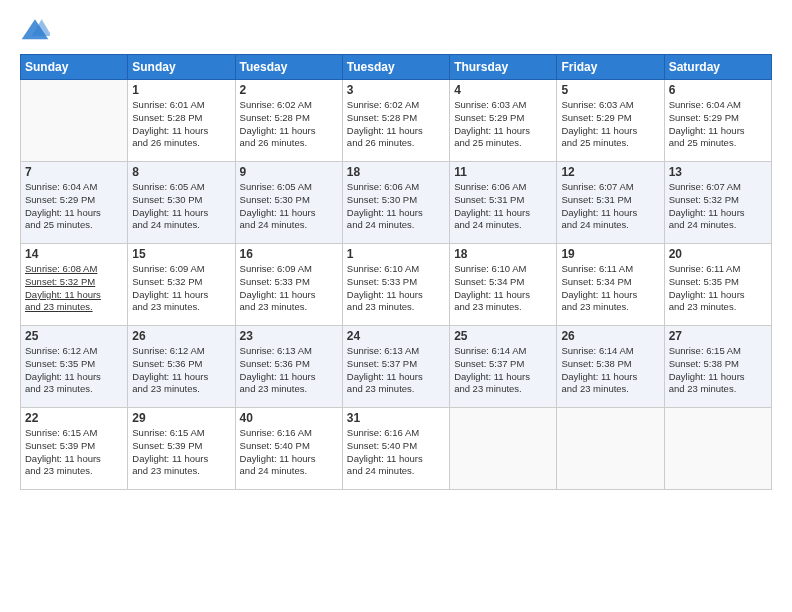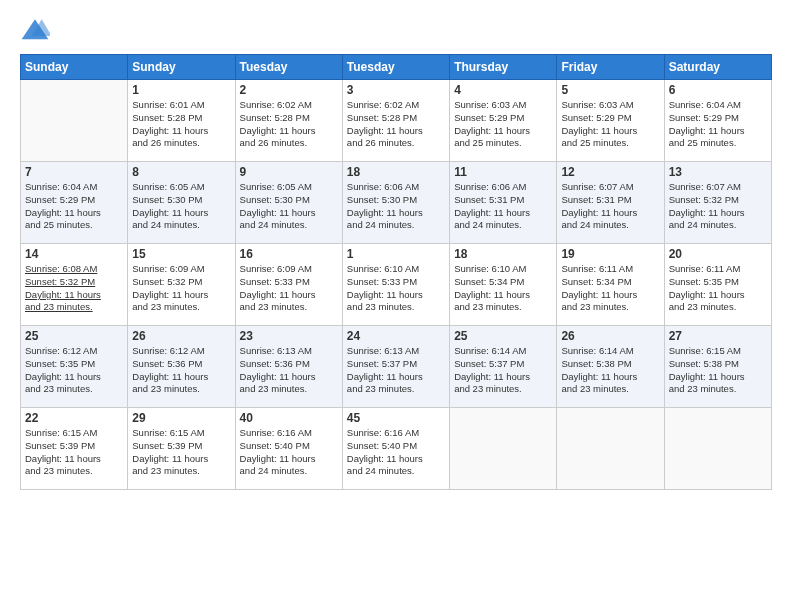--- a/index.html
+++ b/index.html
@@ -344,21 +344,21 @@
 and 23 minutes.</div>
           </td>
           <td>
             <span class="day-number">40</span>
             <div class="day-info" style="white-space: pre-line;">Sunrise: 6:16 AM
 Sunset: 5:40 PM
 Daylight: 11 hours
 and 24 minutes.</div>
           </td>
           <td>
-            <span class="day-number">45</span>
+            <span class="day-number">31</span>
             <div class="day-info" style="white-space: pre-line;">Sunrise: 6:16 AM
 Sunset: 5:40 PM
 Daylight: 11 hours
 and 24 minutes.</div>
           </td>
           <td class="empty-cell"></td>
           <td class="empty-cell"></td>
           <td class="empty-cell"></td>
         </tr>
       </tbody>

